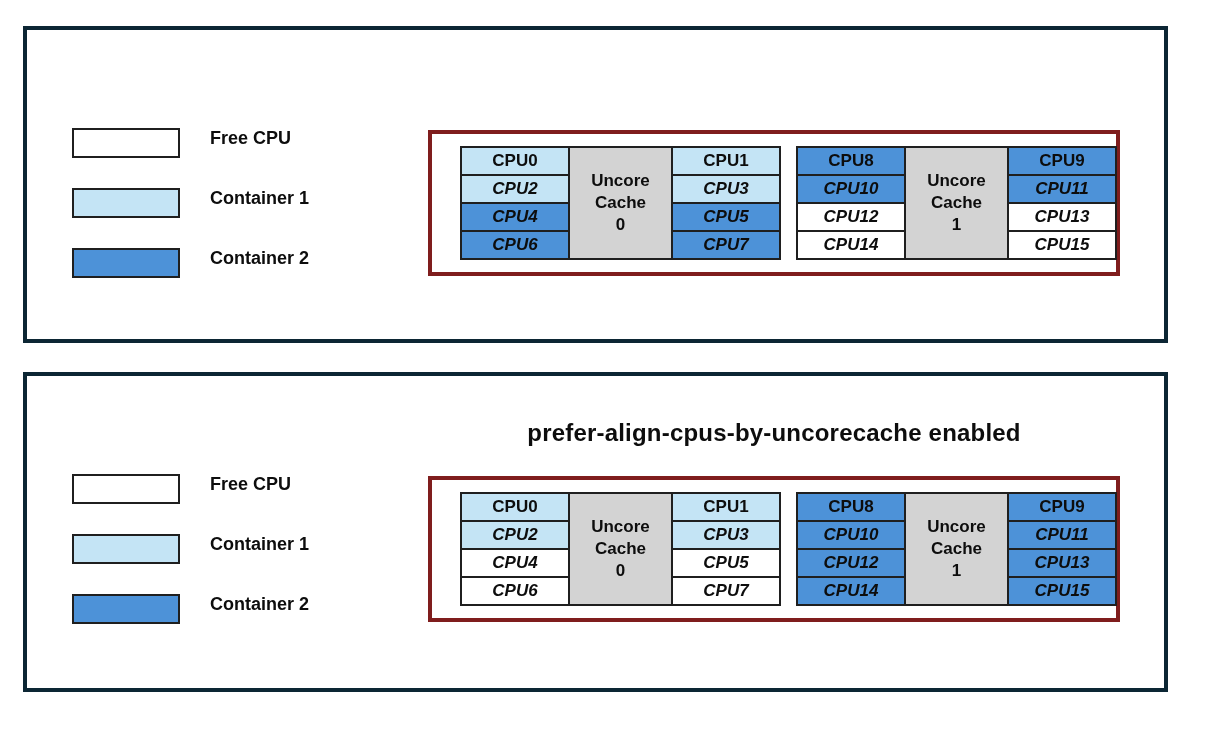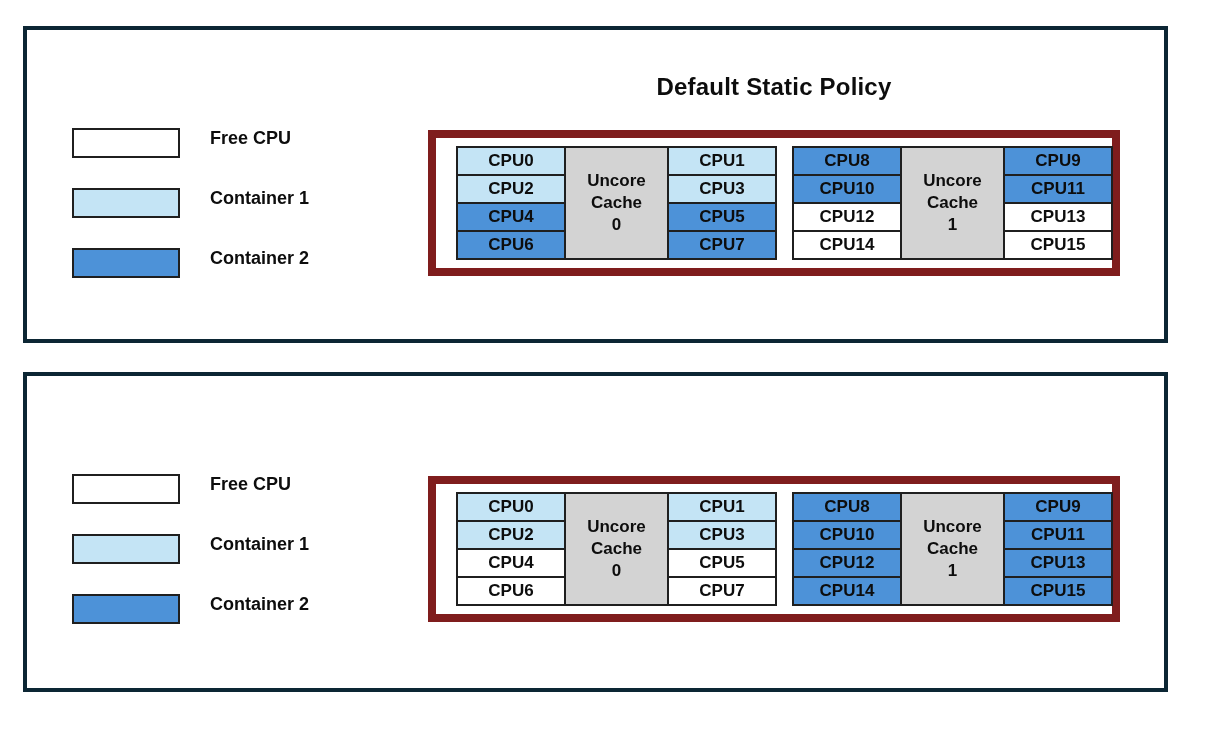--- a/index.html
+++ b/index.html
@@ -13,37 +13,36 @@
 
   .panel-title { position:absolute; top:43px; left:401px; width:692px; text-align:center;
                  font-size:24px; font-weight:bold; letter-spacing:0.2px; }
 
   .legend { position:absolute; left:45px; top:98px; }
   .legend-item { display:flex; margin-bottom:30px; }
   .legend-swatch { width:108px; height:30px; border:2px solid var(--cell-border); margin-right:30px; flex:none; }
   .legend-label { font-size:18px; font-weight:bold; white-space:nowrap; }
 
   .diagram { position:absolute; left:401px; top:100px; width:692px; height:146px;
-             border:8px solid #7f1d1d; background:#ffffff;
-             display:flex; align-items:center; padding:0 20px; gap:15px; }
+             border:4px solid #7f1d1d; background:#ffffff;
+             display:flex; align-items:center; padding:0 28px; gap:15px; }
   .group { display:flex; align-items:stretch; }
   .cpu-col { display:flex; flex-direction:column; width:110px; }
   .cpu-cell { height:30px; border:2px solid var(--cell-border);
               display:flex; align-items:center; justify-content:center;
               font-size:17px; font-weight:bold; }
-  .cpu-cell + .cpu-cell { margin-top:-2px; }
+  .cpu-cell + .cpu-cell { margin-top:-2px;font-style:italic; }
   .cache-box { width:105px; margin-left:-2px; margin-right:-2px; border:2px solid var(--cell-border);
                display:flex; flex-direction:column; align-items:center; justify-content:center;
                font-size:17px; font-weight:bold; line-height:1.3; text-align:center; }
 </style>
 </head>
 <body>
 
 <section class="panel" id="panel-0">
-  <h2 class="panel-title">Default Static Policy</h2>
 
   <div class="legend">
     <div class="legend-item">
       <span class="legend-swatch" style="background-color: rgb(255, 255, 255);"></span>
       <span class="legend-label">Free CPU</span>
     </div>
     <div class="legend-item">
       <span class="legend-swatch" style="background-color: rgb(196, 228, 245);"></span>
       <span class="legend-label">Container 1</span>
     </div>
@@ -90,20 +89,21 @@
         <div class="cpu-cell" style="background-color: rgb(77, 146, 216);">CPU9</div>
         <div class="cpu-cell" style="background-color: rgb(77, 146, 216);">CPU11</div>
         <div class="cpu-cell" style="background-color: rgb(255, 255, 255);">CPU13</div>
         <div class="cpu-cell" style="background-color: rgb(255, 255, 255);">CPU15</div>
       </div>
     </div>
   </div>
 </section>
 
 <section class="panel" id="panel-1">
+  <h2 class="panel-title">prefer-align-cpus-by-uncorecache enabled</h2>
 
   <div class="legend">
     <div class="legend-item">
       <span class="legend-swatch" style="background-color: rgb(255, 255, 255);"></span>
       <span class="legend-label">Free CPU</span>
     </div>
     <div class="legend-item">
       <span class="legend-swatch" style="background-color: rgb(196, 228, 245);"></span>
       <span class="legend-label">Container 1</span>
     </div>

